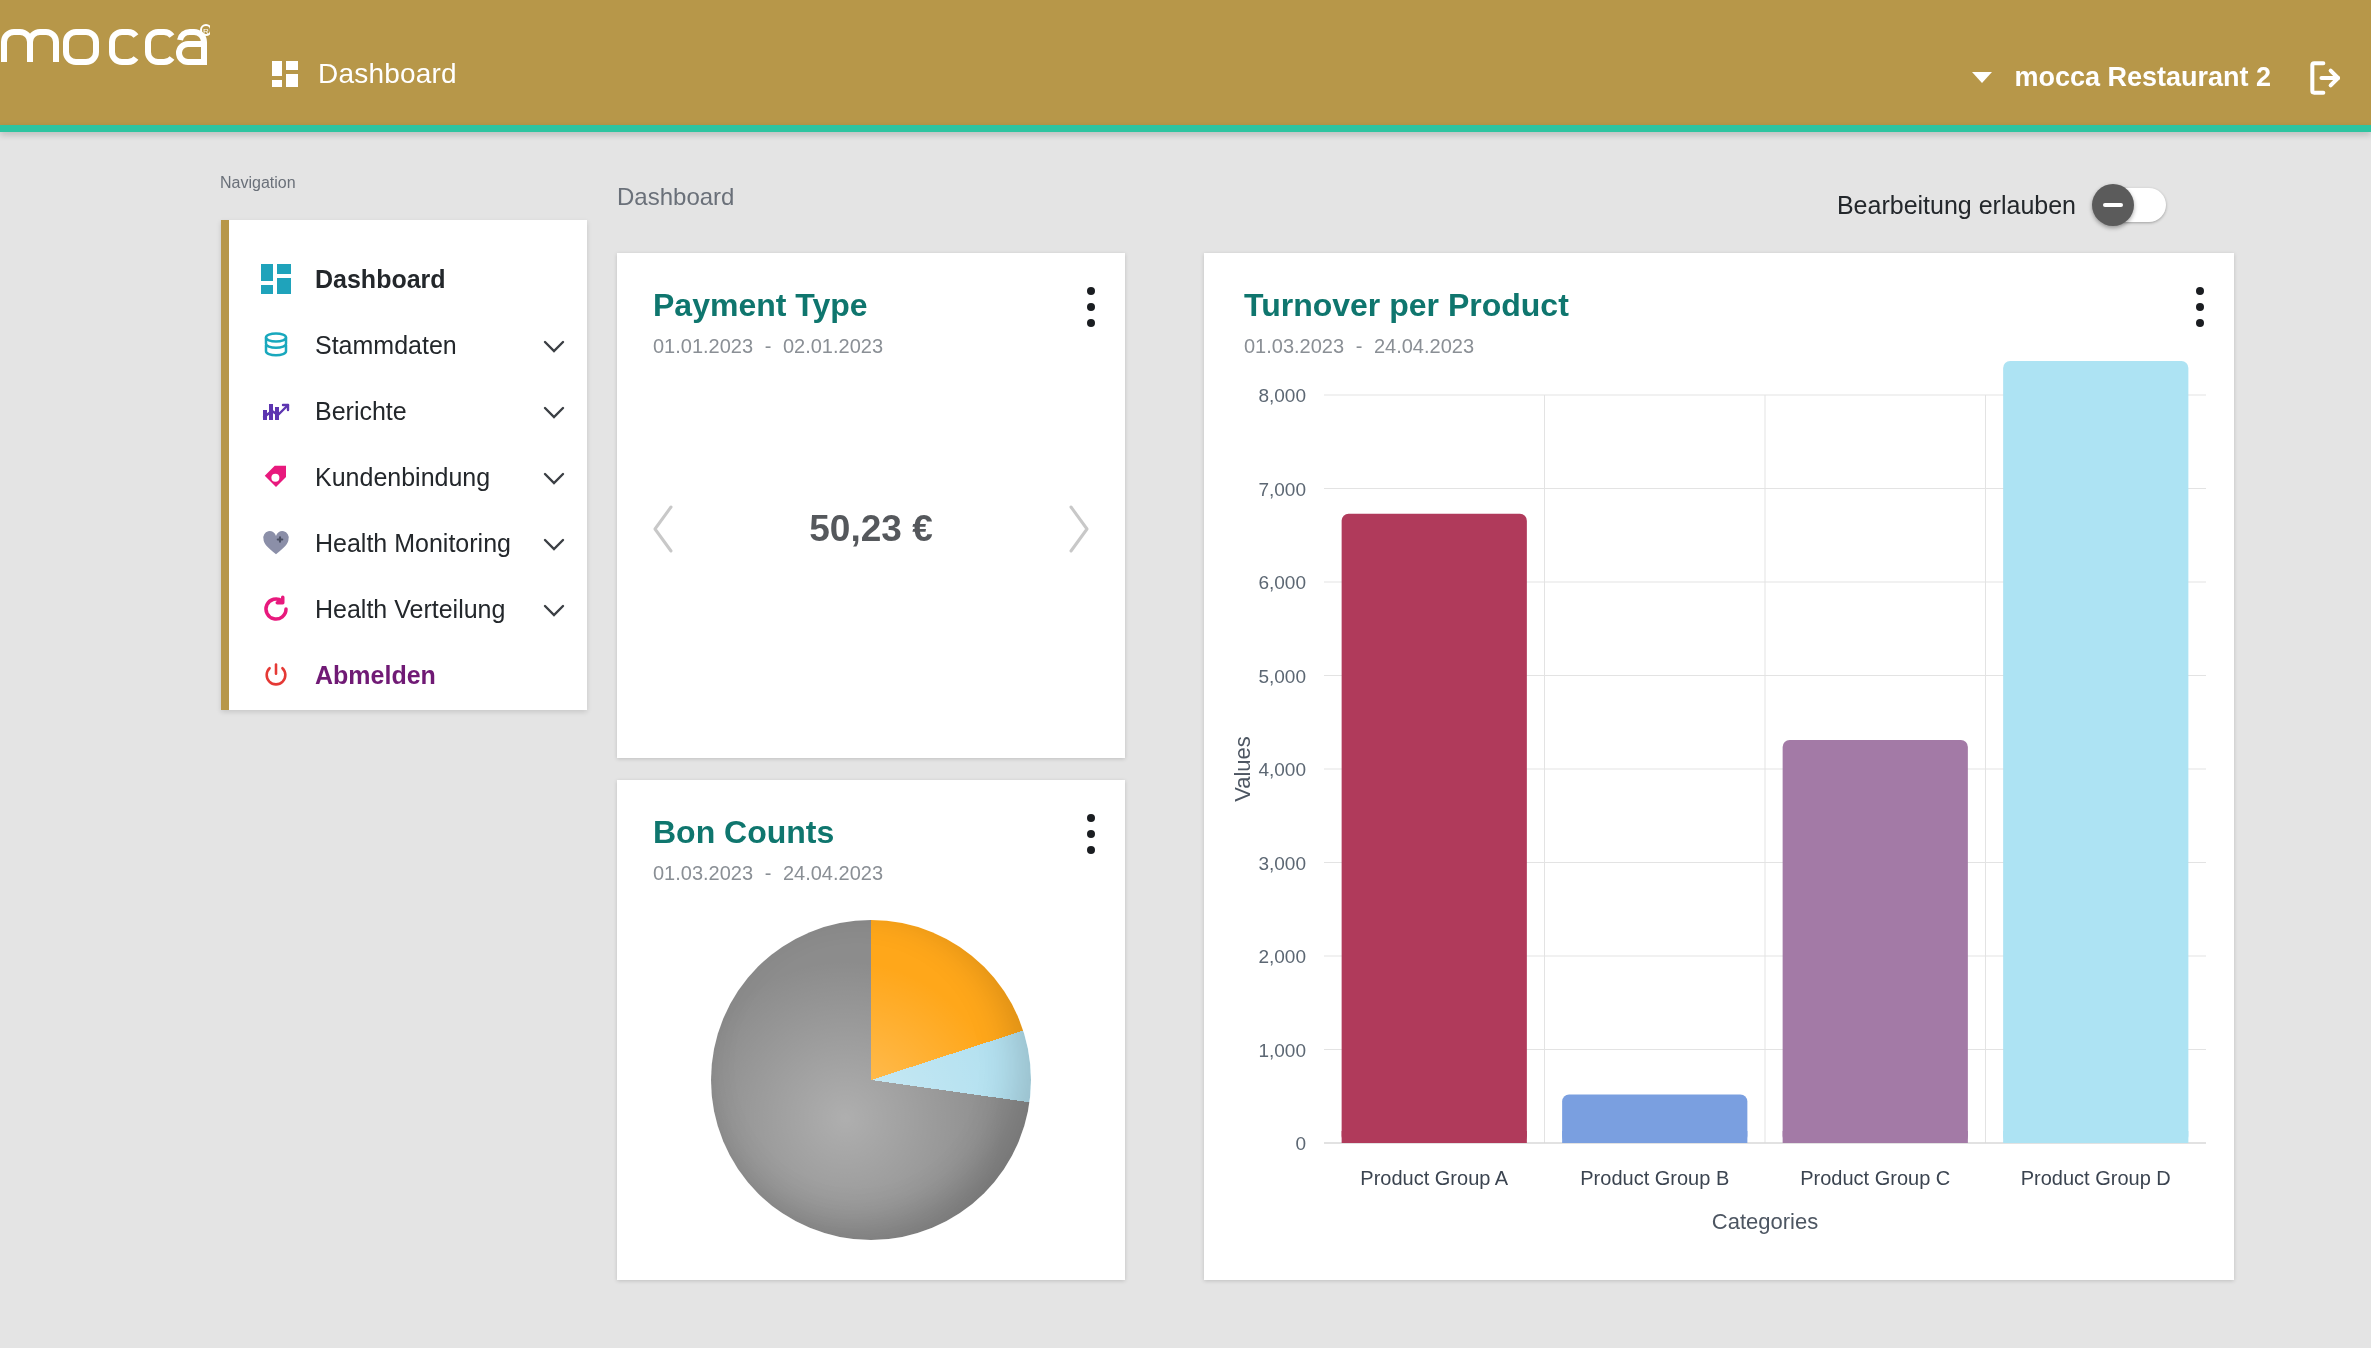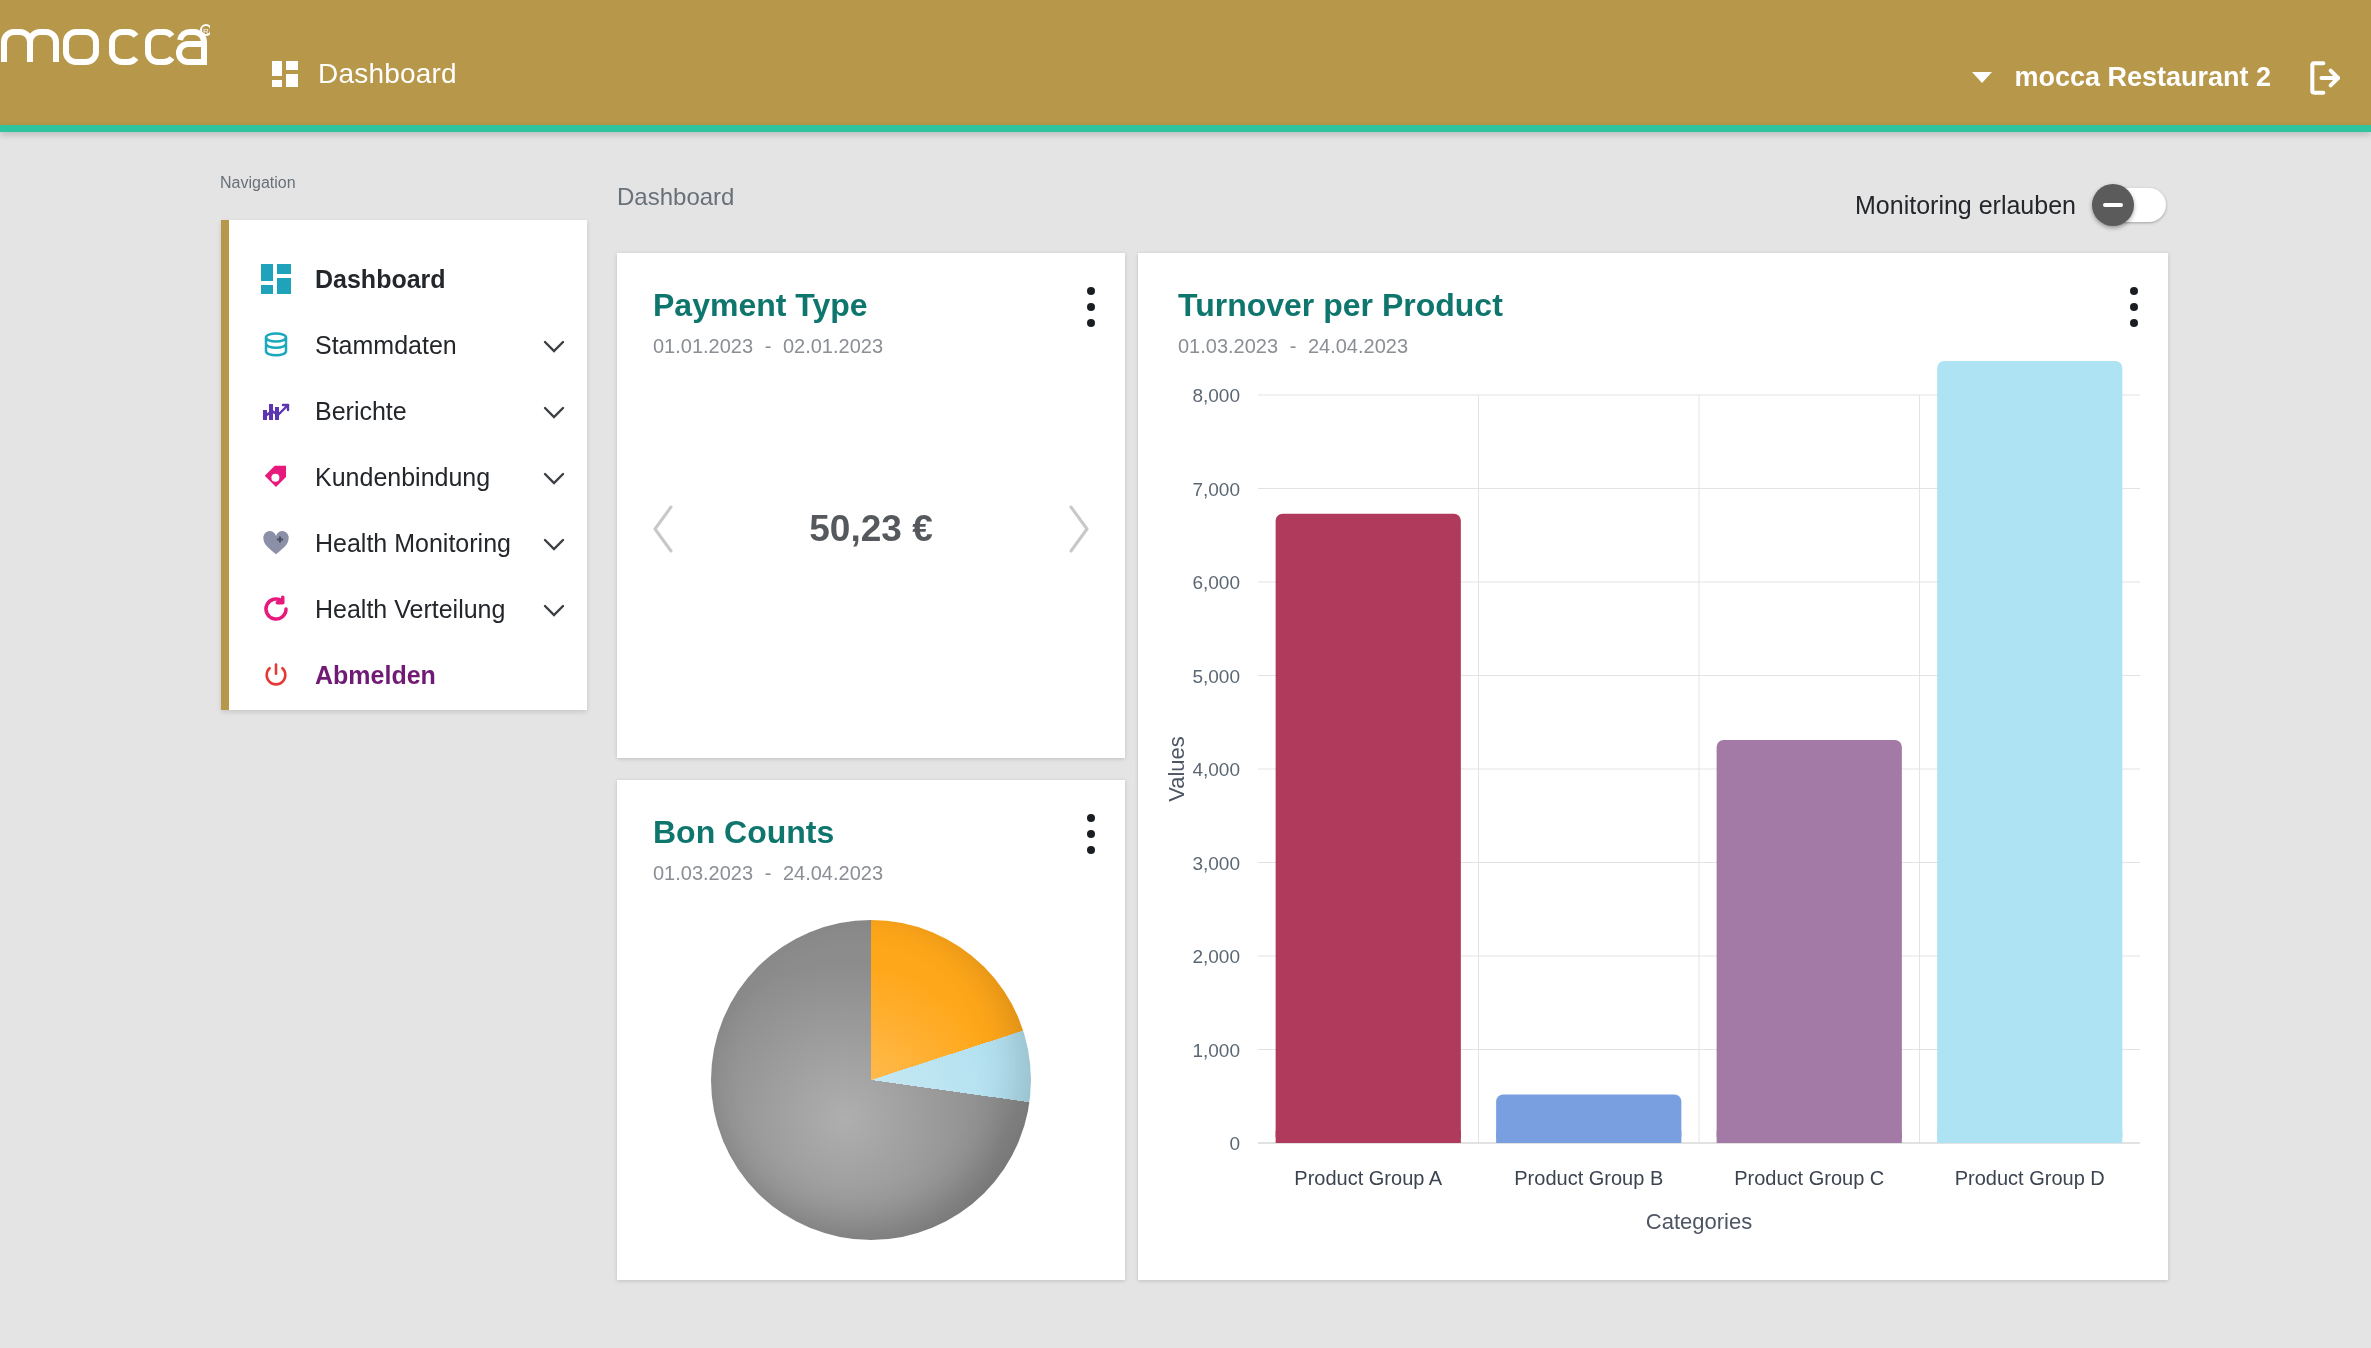--- a/index.html
+++ b/index.html
@@ -177,21 +177,21 @@
     background:
       radial-gradient(circle at 42% 62%, rgba(255,255,255,0.30) 0%, rgba(255,255,255,0.0) 58%),
       conic-gradient(from 0deg,
         #ffa71a 0deg 72deg,
         #b4e1f0 72deg 98deg,
         #8c8c8c 98deg 360deg);
     box-shadow: inset -14px -14px 38px rgba(0,0,0,0.16);
   }
 
   
-  #card-turnover { left: 1138px; top: 253px; width: 1030px; height: 1027px; }
+  #card-turnover { left: 1204px; top: 253px; width: 1030px; height: 1027px; }
   #card-turnover .inner { padding: 34px 40px 0 40px; }
 
   .plot {
     position: absolute; left: 0; top: 100px;
     width: 1030px; height: 900px;
   }
   .plot svg { display: block; }
   .tick-label { font-size: 19px; fill: #5c6773; font-family: "Liberation Sans", sans-serif; }
   .axis-title { font-size: 22px; fill: #4d5662; font-family: "Liberation Sans", sans-serif; }
   .cat-label { font-size: 20px; fill: #3b4450; font-family: "Liberation Sans", sans-serif; }
@@ -343,21 +343,21 @@
         <path d="M6.5 6.2 a8 8 0 1 0 11 0"></path>
       </svg>
     </span>
     <span class="txt">Abmelden</span>
   </div>
 </div>
 
 <div class="crumb">Dashboard</div>
 
 <div class="edit-toggle">
-  <span class="tlabel">Monitoring erlauben</span>
+  <span class="tlabel">Bearbeitung erlauben</span>
   <span class="switch">
     <span class="knob"></span>
   </span>
 </div>
 
 <div class="card" id="card-payment">
   <div class="inner">
     <div class="card-title">Payment Type</div>
     <div class="card-dates">
       <span>01.01.2023</span>

